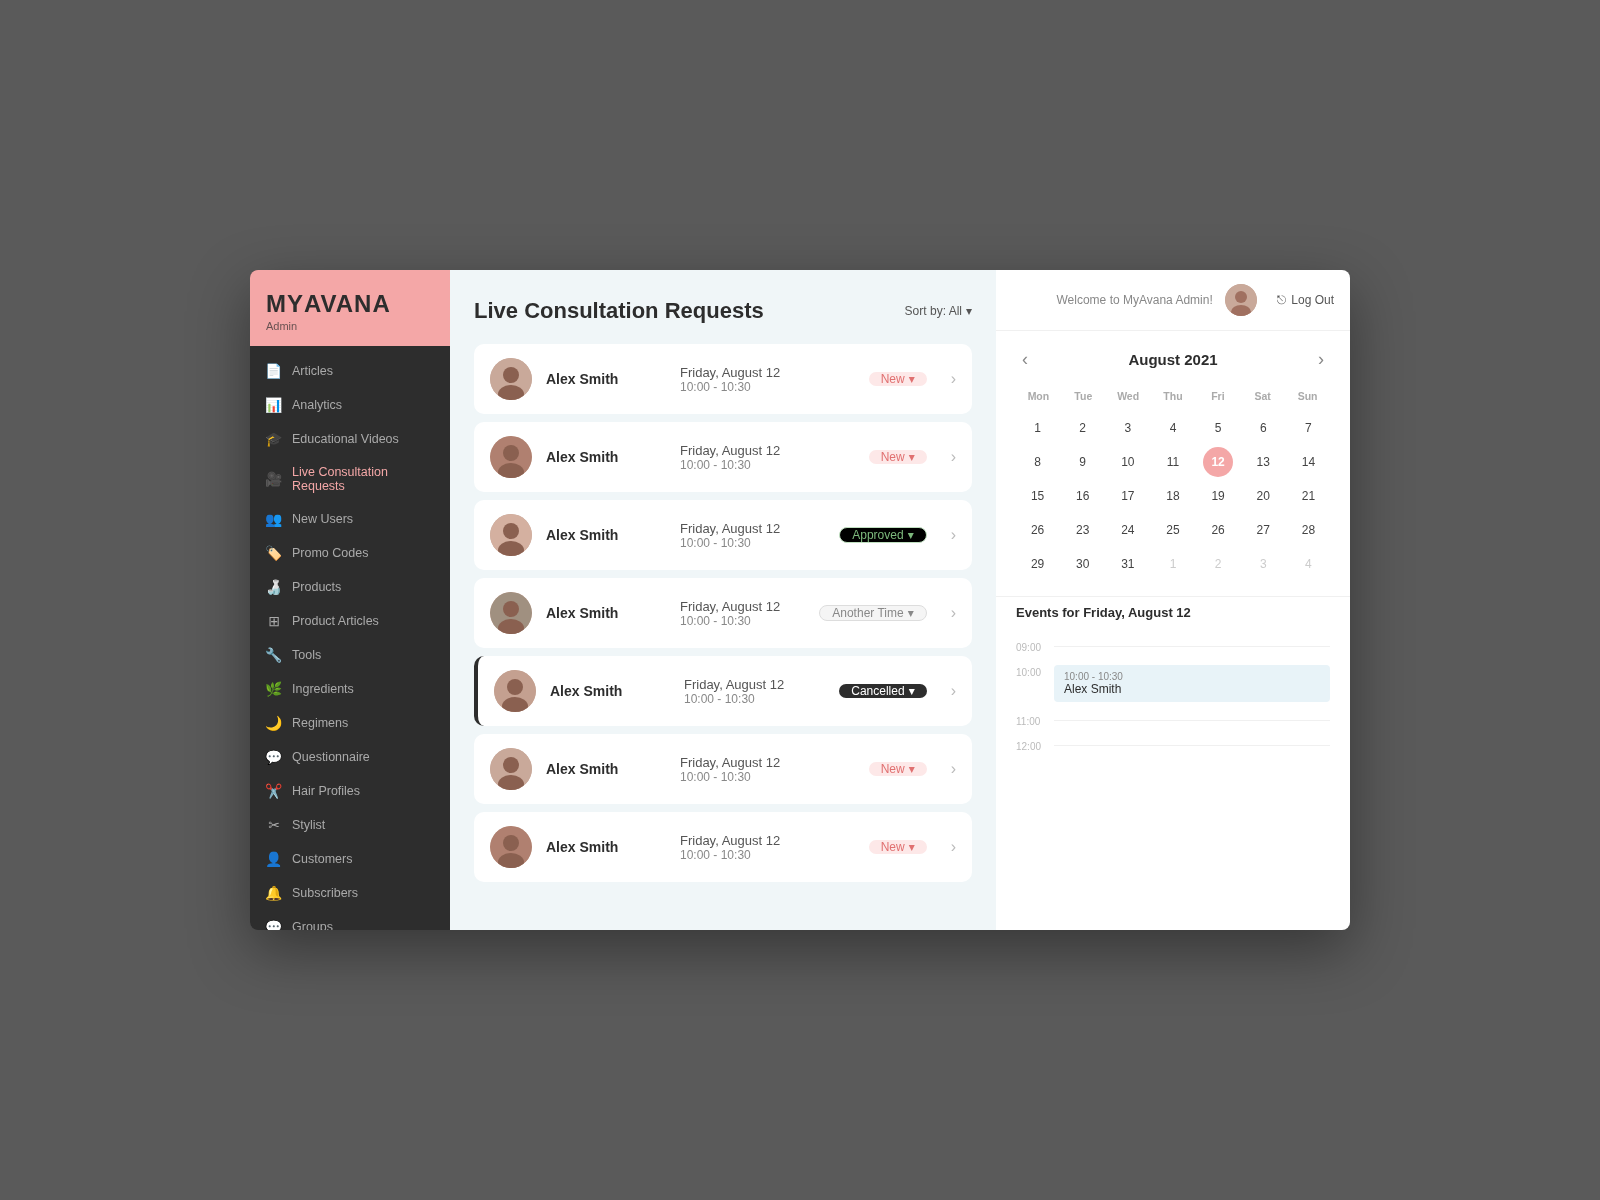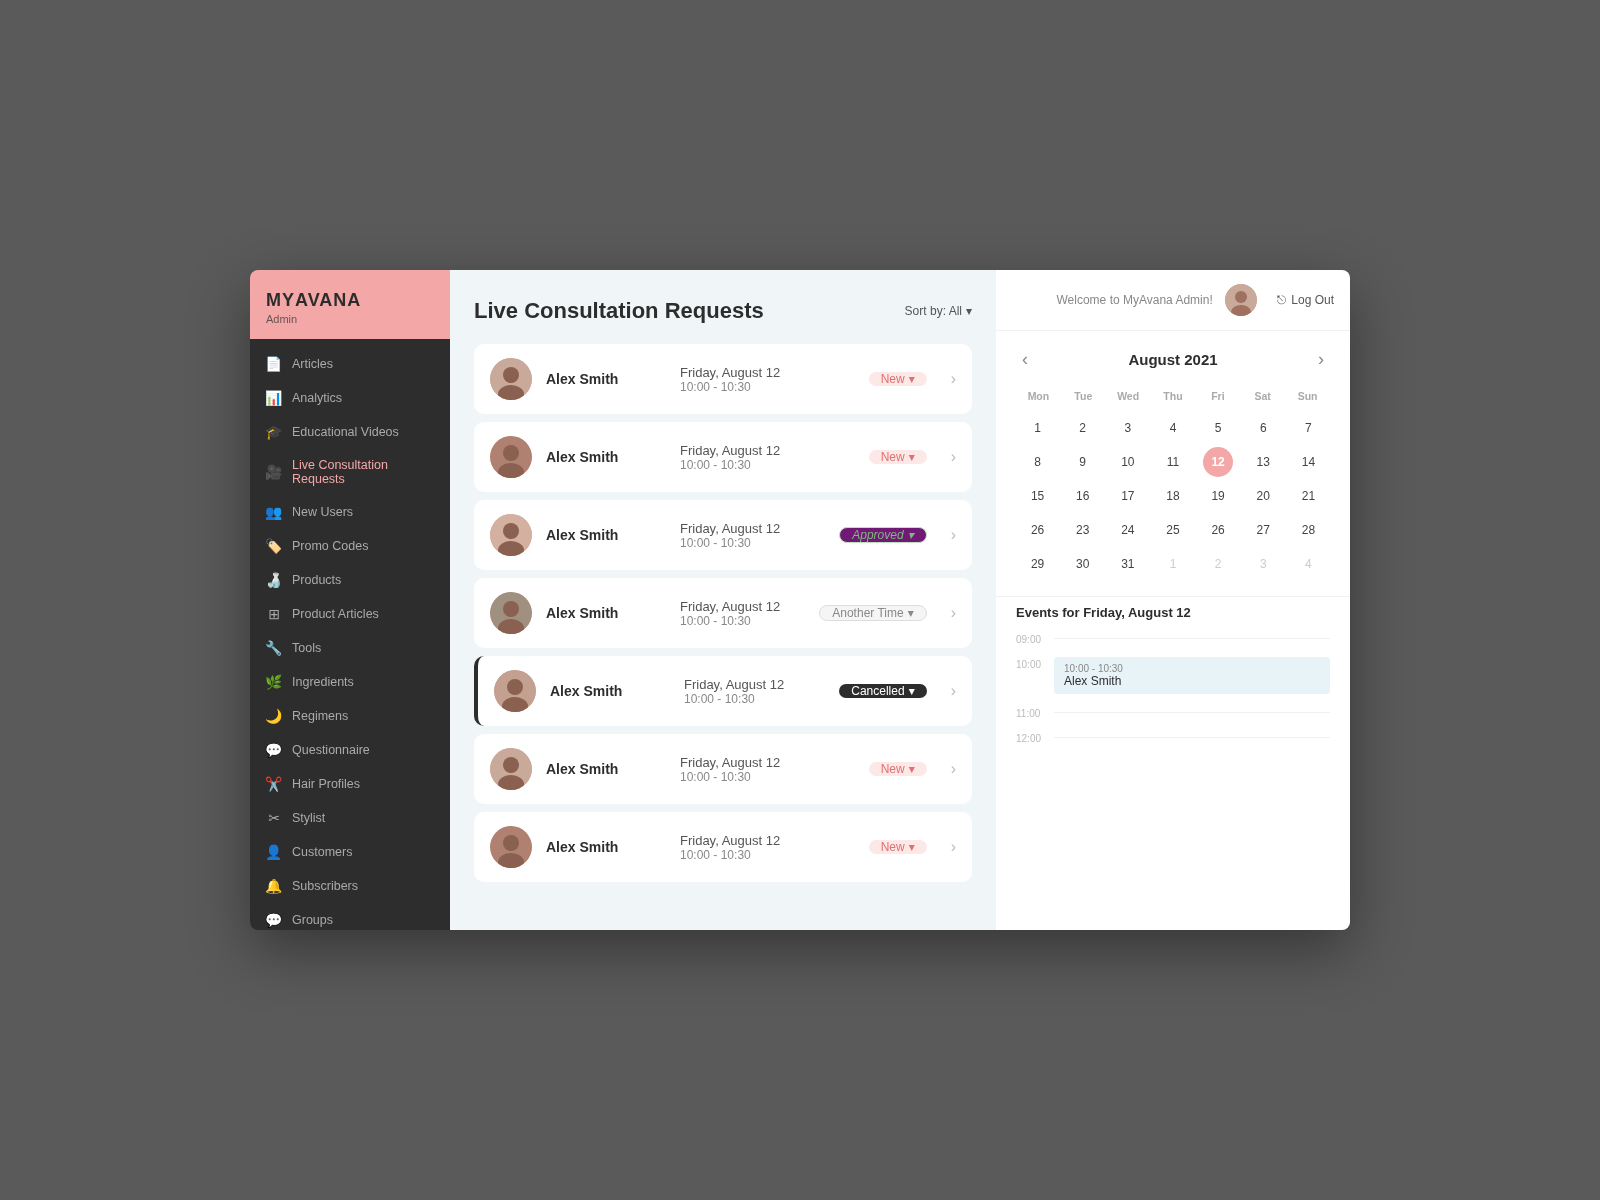--- a/index.html
+++ b/index.html
@@ -27,21 +27,21 @@
       background: #2d2d2d;
       display: flex;
       flex-direction: column;
       flex-shrink: 0;
     }
     .sidebar-logo {
       background: #f4a7a7;
       padding: 20px 16px 14px;
     }
     .logo-text {
-      font-size: 18px;
+      font-size: 24px;
       font-weight: 700;
       color: #2d2d2d;
       letter-spacing: 1px;
     }
     .logo-admin {
       font-size: 11px;
       color: #2d2d2d;
       margin-top: 2px;
       opacity: 0.7;
     }
@@ -161,24 +161,23 @@
       display: flex;
       align-items: center;
       gap: 4px;
       cursor: pointer;
     }
     .badge-new {
       background: #fde8e8;
       color: #e07070;
     }
     .badge-approved {
-      background: #701a75;
+      background: #000000;
       color: #7cb87c;
       border: 1px solid #c0e0c0;
-      font-style: italic;
     }
     .badge-another-time {
       background: #f5f5f5;
       color: #888;
       border: 1px solid #ddd;
     }
     .badge-cancelled {
       background: #2d2d2d;
       color: white;
     }
@@ -294,21 +293,21 @@
 
     
     .events-section {
       padding: 8px 20px 16px;
       border-top: 1px solid #f0f0f0;
     }
     .events-title {
       font-size: 13px;
       font-weight: 600;
       color: #2d2d2d;
-      margin-bottom: 12px;
+      margin-bottom: 20px;
     }
     .time-slot {
       display: flex;
       align-items: flex-start;
       margin-bottom: 12px;
     }
     .time-label {
       font-size: 10px;
       color: #bbb;
       width: 38px;

